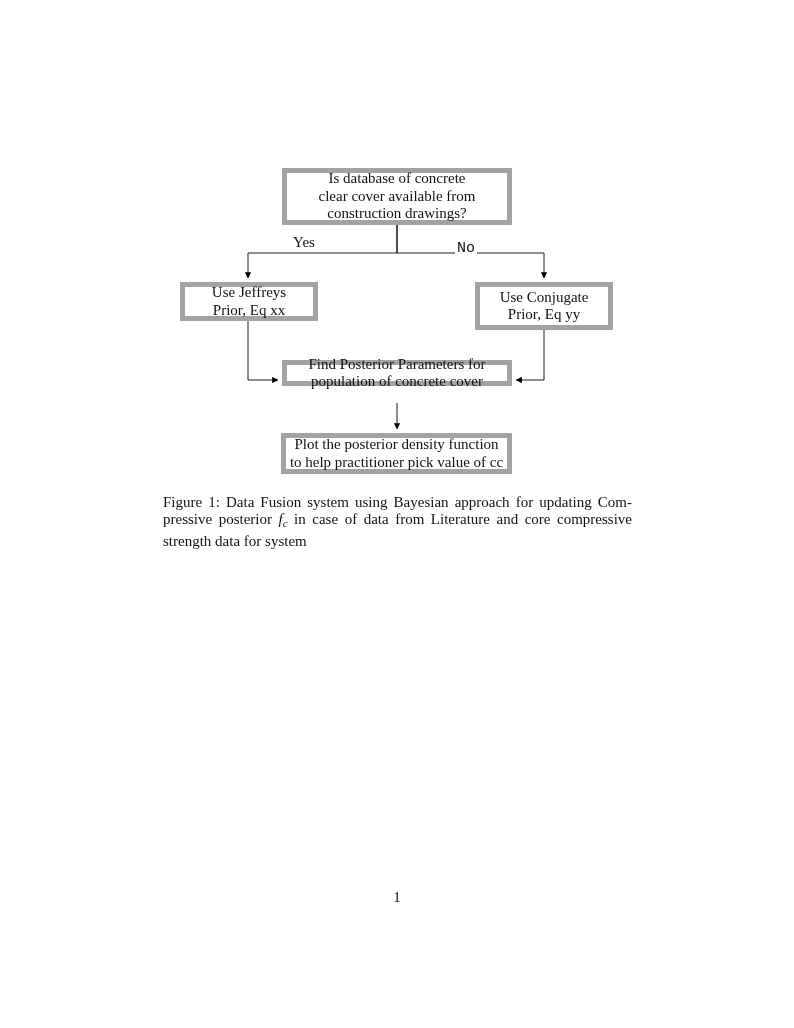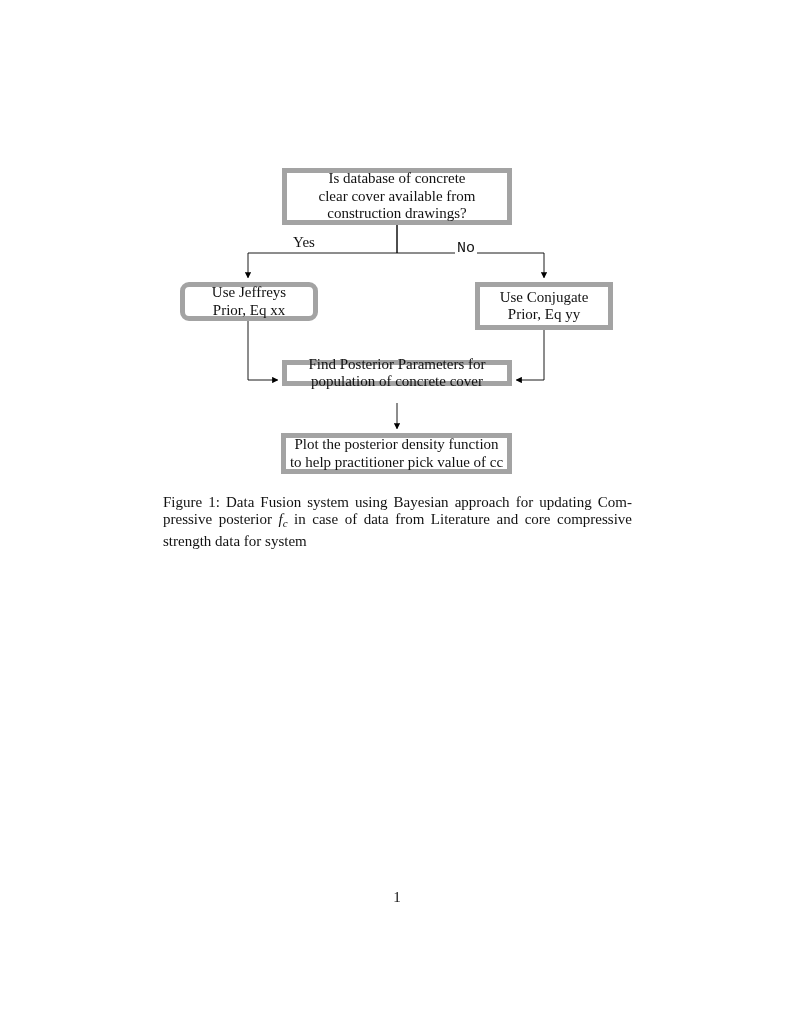--- a/index.html
+++ b/index.html
@@ -26,21 +26,21 @@
     flex-direction: column;
     align-items: center;
     justify-content: center;
     text-align: center;
     font-size: 15px;
     line-height: 17.5px;
     white-space: nowrap;
   }
   .node span { display: block; }
   .box-question { left: 282px; top: 168px; width: 230px; height: 57px; }
-  .box-jeffreys { left: 180px; top: 282px; width: 138px; height: 39px; border-radius: 9px; }
+  .box-jeffreys { left: 180px; top: 282px; width: 138px; height: 39px; }
   .box-conjugate { left: 475px; top: 282px; width: 138px; height: 48px; }
   .box-posterior { left: 282px; top: 360px; width: 230px; height: 26px; }
   .box-plot { left: 281px; top: 433px; width: 231px; height: 41px; text-align: right; }
   .branch-label {
     position: absolute;
     font-size: 15px;
     transform: translateX(-50%);
     background: #ffffff;
     padding: 0 2px;
   }

